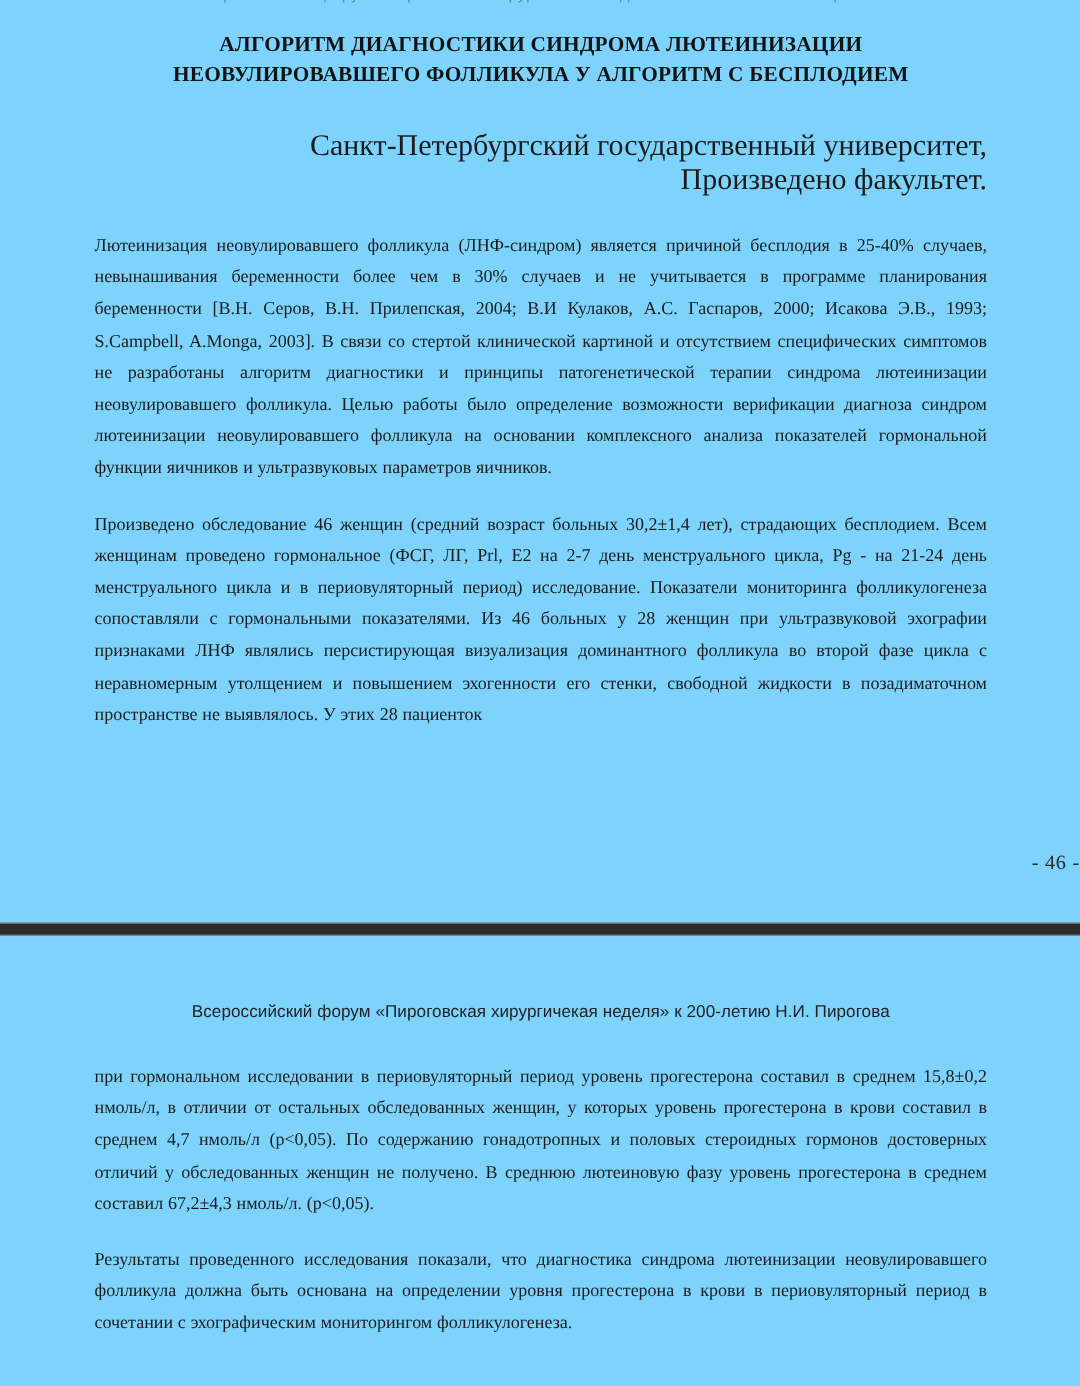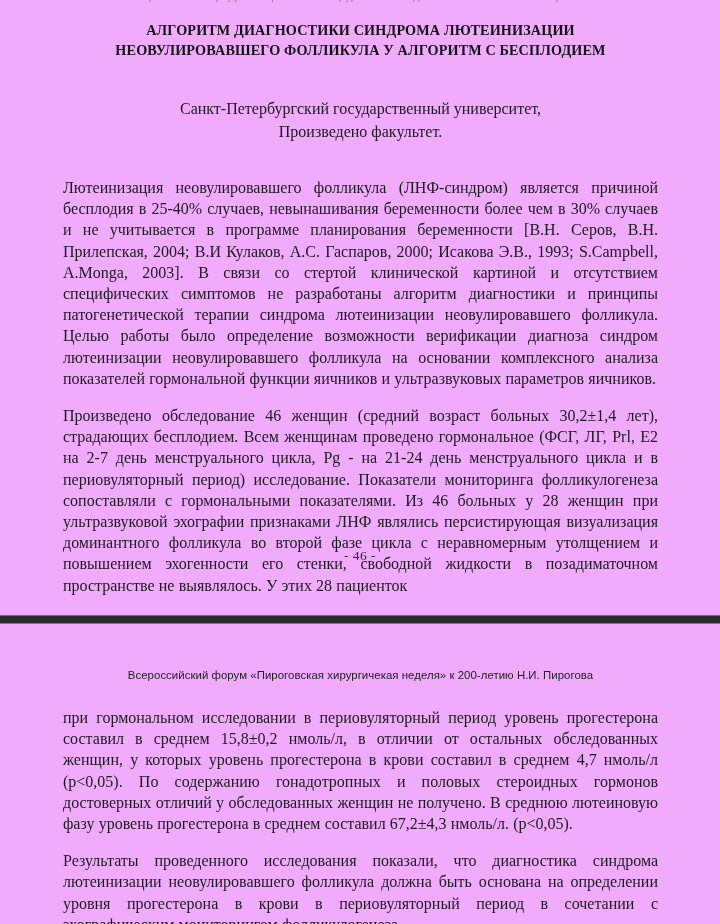--- a/index.html
+++ b/index.html
@@ -11,21 +11,21 @@
     height: 924px;
     background: #a0a0a0;
     font-family: "Liberation Serif", "DejaVu Serif", serif;
     color: #1b1b1b;
     overflow: hidden;
     position: relative;
   }
 
   .scan-page {
     position: relative;
-    background: #f0abfc;
+    background: #7dd3fc;
     box-sizing: border-box;
   }
 
   
   #page-one {
     height: 615px;
     padding: 0 62px 0 63px;
   }
 
   
@@ -51,51 +51,51 @@
     text-align: center;
     font-size: 14.2px;
     font-weight: bold;
     line-height: 20px;
     letter-spacing: .15px;
     color: #131313;
   }
   .doc-title .tline { display: block; }
 
   .affiliation {
-    margin: 12px;
+    margin: 0;
     padding-top: 26px;
-    text-align: center;
-    font-size: 16px;
+    text-align: right;
+    font-size: 20px;
     line-height: 22.5px;
     color: #1b1b1b;
   }
   .affiliation .aline { display: block; }
 
   .body-block {
     padding-top: 22px;
   }
 
   p.para {
     margin: 0;
     text-align: justify;
     text-align-last: left;
-    font-size: 16px;
+    font-size: 12px;
     line-height: 21.2px;
     color: #1b1b1b;
     hyphens: none;
     word-spacing: .2px;
   }
   p.para + p.para { margin-top: 16px; }
 
   .folio {
     position: absolute;
     left: 0;
     right: 0;
-    top: 548px;
-    text-align: center;
+    top: 567px;
+    text-align: right;
     font-size: 13.5px;
     color: #2a2a2a;
     letter-spacing: .5px;
   }
 
   
   .page-divider {
     height: 9px;
     background: #2b2b2b;
     border-top: 1px solid #6d6d6d;

